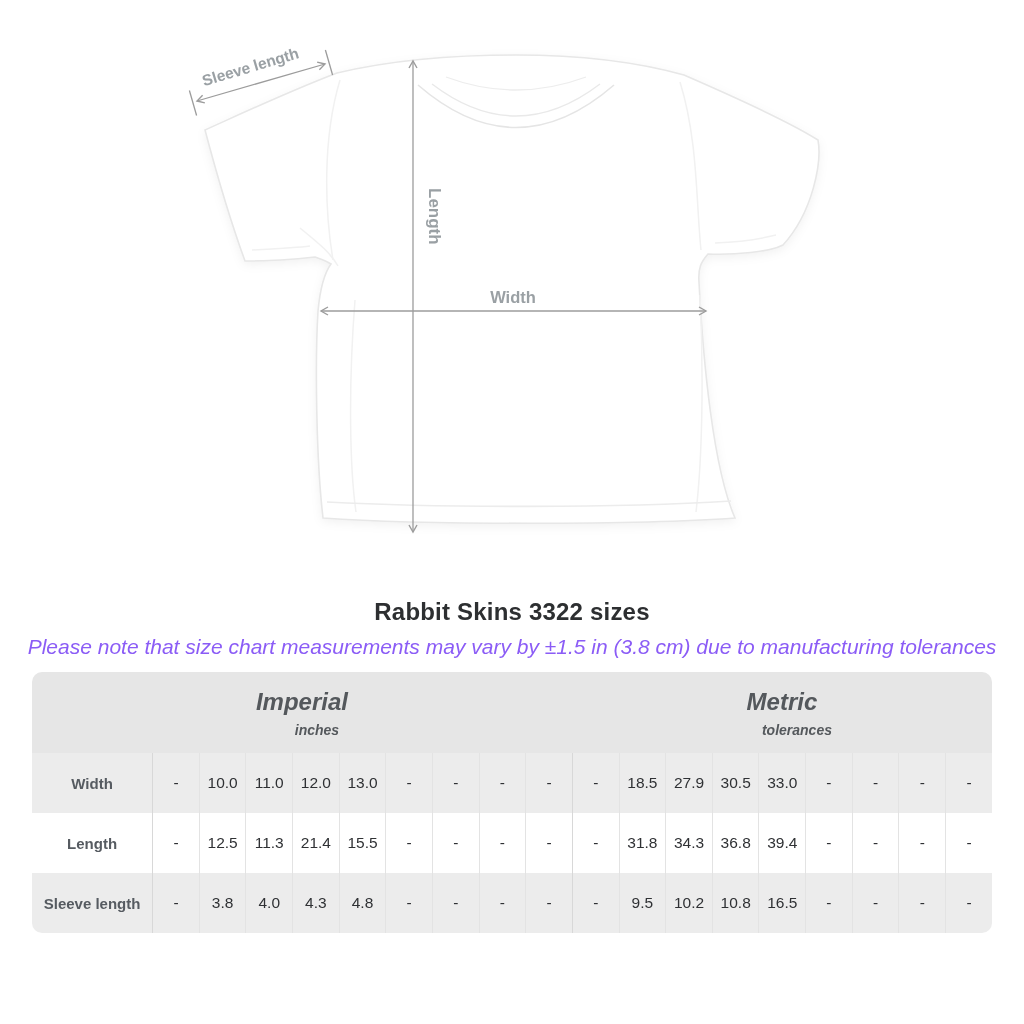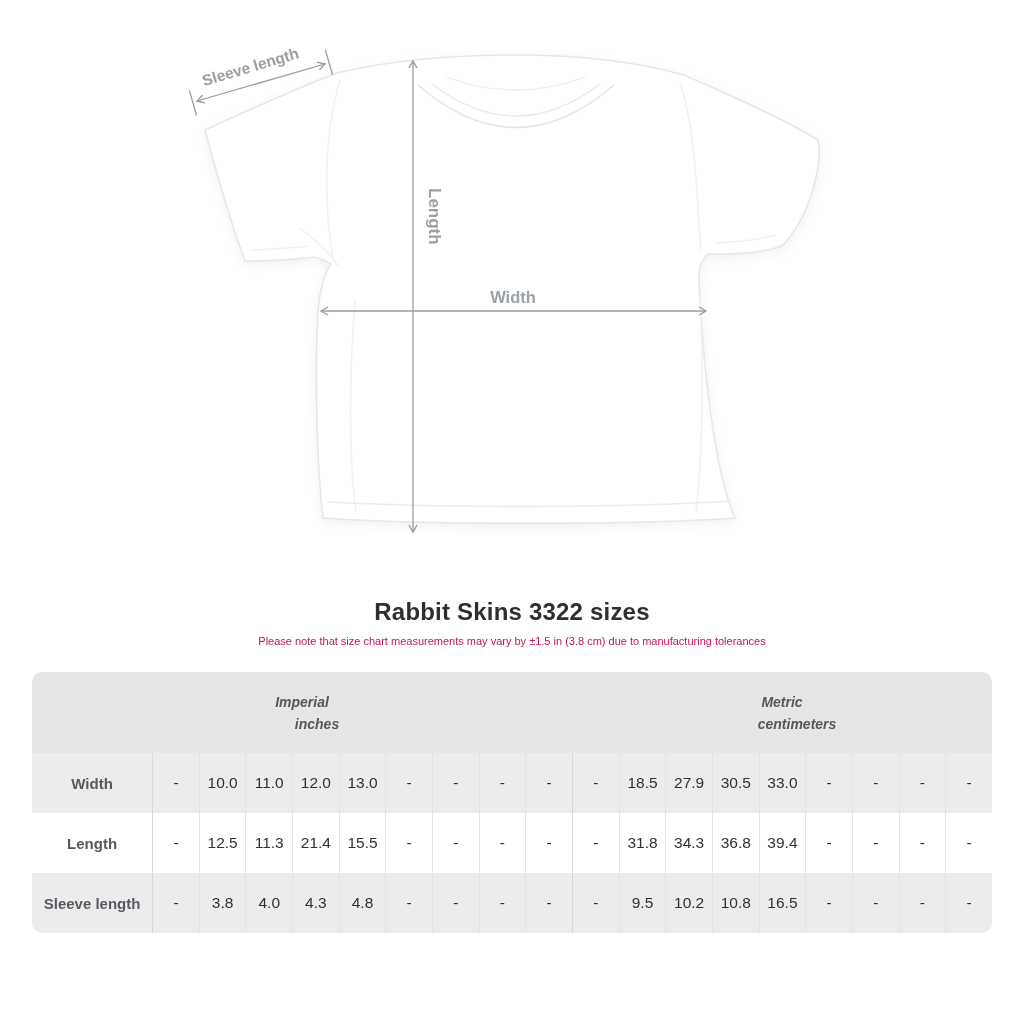--- a/index.html
+++ b/index.html
@@ -5,31 +5,31 @@
   html,body{margin:0;padding:0;background:#ffffff;}
   body{width:1024px;height:1024px;position:relative;font-family:"Liberation Sans",sans-serif;overflow:hidden;}
 
   
   .diagram{position:absolute;left:0;top:0;width:1024px;height:580px;}
   .shirt{filter:drop-shadow(0 3px 5px rgba(0,0,0,0.05));}
 
   
   .title-block{position:absolute;left:0;top:598px;width:1024px;text-align:center;}
   .chart-title{font-size:24px;font-weight:bold;color:#2d2f31;margin:0;letter-spacing:.2px;}
-  .chart-note{font-size:11px;color:#be185d;margin-top:9px;}
+  .chart-note{font-size:21px;font-style:italic;color:#8b5cf6;margin-top:9px;}
 
   
   .size-table-wrap{position:absolute;left:32px;top:672px;width:960px;}
   table{border-collapse:separate;border-spacing:0;width:960px;table-layout:fixed;}
   col.lbl{width:120px;}
   col.dat{width:46.6px;}
   thead th{height:81px;background:#e6e6e6;vertical-align:middle;text-align:center;padding:0;}
   thead th:first-child{border-top-left-radius:10px;}
   thead th:last-child{border-top-right-radius:10px;}
-  .sec{font-size:14px;font-weight:bold;font-style:italic;color:#54585c;}
+  .sec{font-size:24px;font-weight:bold;font-style:italic;color:#54585c;}
   .sub{font-size:14px;font-style:italic;color:#54585c;margin-top:6px;padding-left:30px;}
   tbody th,tbody td{height:60px;padding:0;text-align:center;vertical-align:middle;
     font-size:15.5px;color:#2f3134;background:#ffffff;}
   tbody th{font-weight:bold;color:#565b61;font-size:15px;}
   tbody td{border-left:1px solid #e3e3e3;}
   tbody td.maj{border-left:1px solid #d8d8d8;}
   tbody tr.alt th,tbody tr.alt td{background:#ececec;}
   tbody tr.size-row td{font-weight:bold;color:#565b61;font-size:15px;}
   tbody tr:last-child th{border-bottom-left-radius:10px;}
   tbody tr:last-child td:last-child{border-bottom-right-radius:10px;}
@@ -123,21 +123,21 @@
         <col class="dat">
       </colgroup>
     <thead>
       <tr>
         <th colspan="10">
           <div class="sec">Imperial</div>
           <div class="sub">inches</div>
         </th>
         <th colspan="9">
           <div class="sec">Metric</div>
-          <div class="sub">centimeters</div>
+          <div class="sub">tolerances</div>
         </th>
       </tr>
     </thead>
     <tbody>
         <tr class="alt">
           <th>Width</th>
           <td class="maj">-</td>
           <td>10.0</td>
           <td>11.0</td>
           <td>12.0</td>

